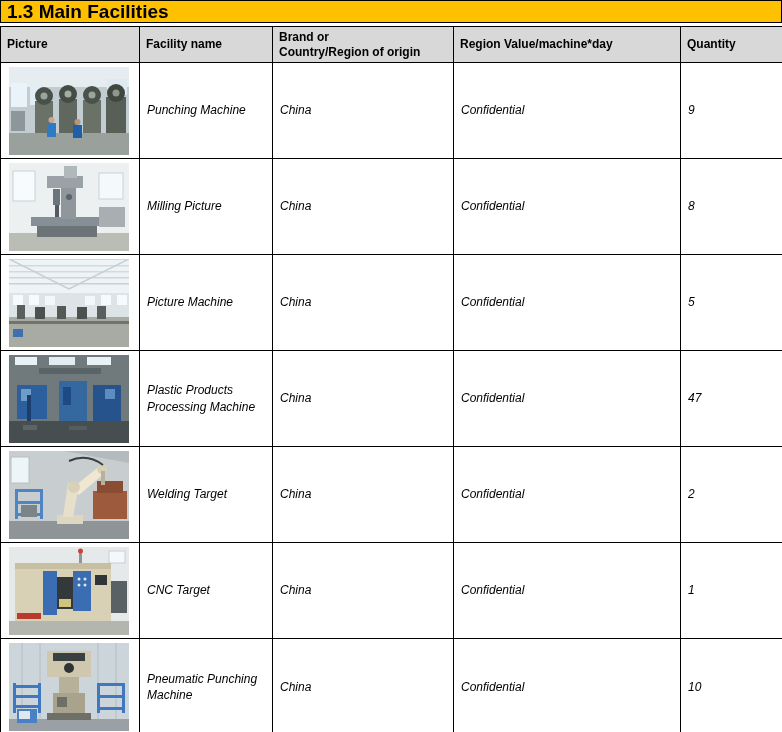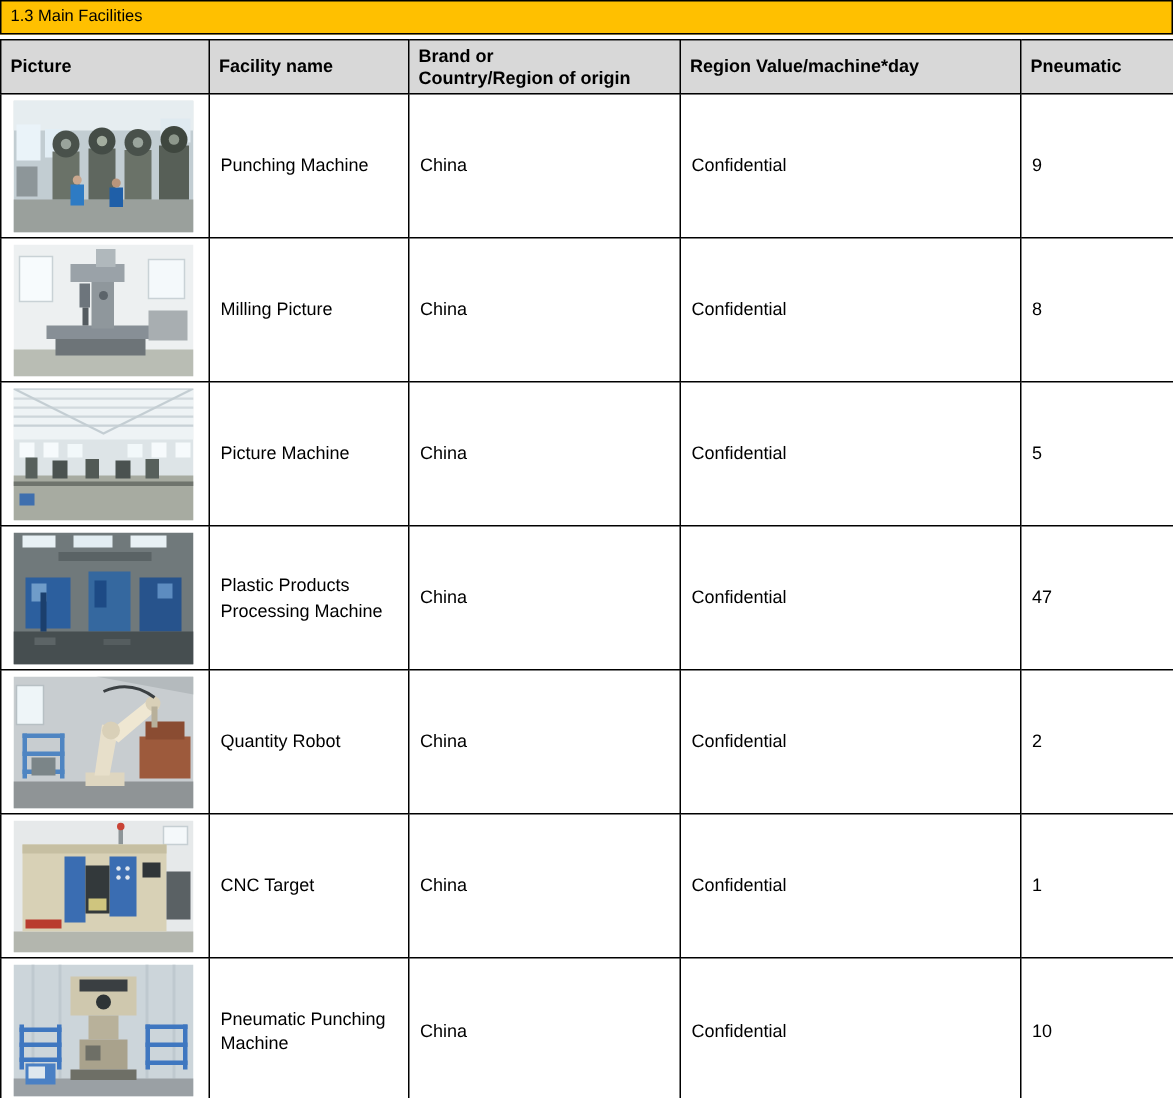--- a/index.html
+++ b/index.html
@@ -6,21 +6,21 @@
   html, body { background: #ffffff; }
   body {
     width: 782px; height: 732px; overflow: hidden;
     font-family: "Liberation Sans", sans-serif;
     color: #000;
   }
   .banner {
     width: 782px; height: 23px;
     background: #FFC000;
     border: 1px solid #000000;
-    font-size: 11px; font-weight: normal;
+    font-size: 19px; font-weight: bold;
     line-height: 21px; padding-left: 6px;
     margin-bottom: 3px;
   }
   table.facilities {
     width: 782px; table-layout: fixed;
     border-collapse: collapse;
   }
   table.facilities th, table.facilities td {
     border: 1px solid #000000;
     vertical-align: middle;
@@ -33,21 +33,21 @@
   col.c-target   { width: 227px; }
   col.c-qty      { width: 102px; }
   thead th {
     background: #D8D8D8;
     height: 36px;
     font-weight: bold;
     padding: 2px 6px;
     white-space: pre-line;
     line-height: 1.25;
   }
-  tbody td { height: 96px; padding: 2px 7px; line-height: 1.35; }
+  tbody td { height: 96px; padding: 2px 7px; line-height: 1.35; font-style: italic; }
   tbody td.picture-cell { padding: 3px 0 3px 8px; }
   tbody tr:last-child td { border-bottom: none; }
   .photo { display: block; }
 </style>
 </head>
 <body>
 
 <div class="banner">
   <span>1.3 Main Facilities</span>
 </div>
@@ -60,21 +60,21 @@
       <col class="c-target">
       <col class="c-qty">
   </colgroup>
   <thead>
     <tr>
       <th>Picture</th>
       <th>Facility name</th>
       <th>Brand or
 Country/Region of origin</th>
       <th>Region Value/machine*day</th>
-      <th>Pneumatic</th>
+      <th>Quantity</th>
     </tr>
   </thead>
   <tbody>
 
     <tr>
       <td class="picture-cell">
         <svg class="photo" width="120" height="88" viewBox="0 0 120 88">
           <rect width="120" height="88" fill="#c2cdd2"></rect>
           <rect x="0" y="0" width="120" height="20" fill="#e6edf0"></rect>
           <rect x="2" y="16" width="16" height="24" fill="#eaf3f9"></rect>
@@ -207,21 +207,21 @@
           <rect x="12" y="54" width="16" height="12" fill="#7b8588"></rect>
           <rect x="48" y="64" width="26" height="9" fill="#ded6c0"></rect>
           <polygon points="54,66 64,66 70,34 59,32" fill="#e7dfca"></polygon>
           <polygon points="62,38 92,14 97,21 70,44" fill="#efe7d2"></polygon>
           <circle cx="65" cy="36" r="6" fill="#d9d0b8"></circle>
           <circle cx="93" cy="18" r="5" fill="#d9d0b8"></circle>
           <rect x="92" y="20" width="4" height="14" fill="#b8b09a"></rect>
           <path d="M60 10 Q78 2 94 14" stroke="#3a3f42" stroke-width="2" fill="none"></path>
         </svg>
       </td>
-      <td>Quantity Robot</td>
+      <td>Welding Target</td>
       <td>China</td>
       <td>Confidential</td>
       <td>2</td>
     </tr>
 
     <tr>
       <td class="picture-cell">
         <svg class="photo" width="120" height="88" viewBox="0 0 120 88">
           <rect width="120" height="88" fill="#e6e9ea"></rect>
           <rect x="100" y="4" width="16" height="12" fill="#f4f8fa" stroke="#c6cfd3"></rect>

